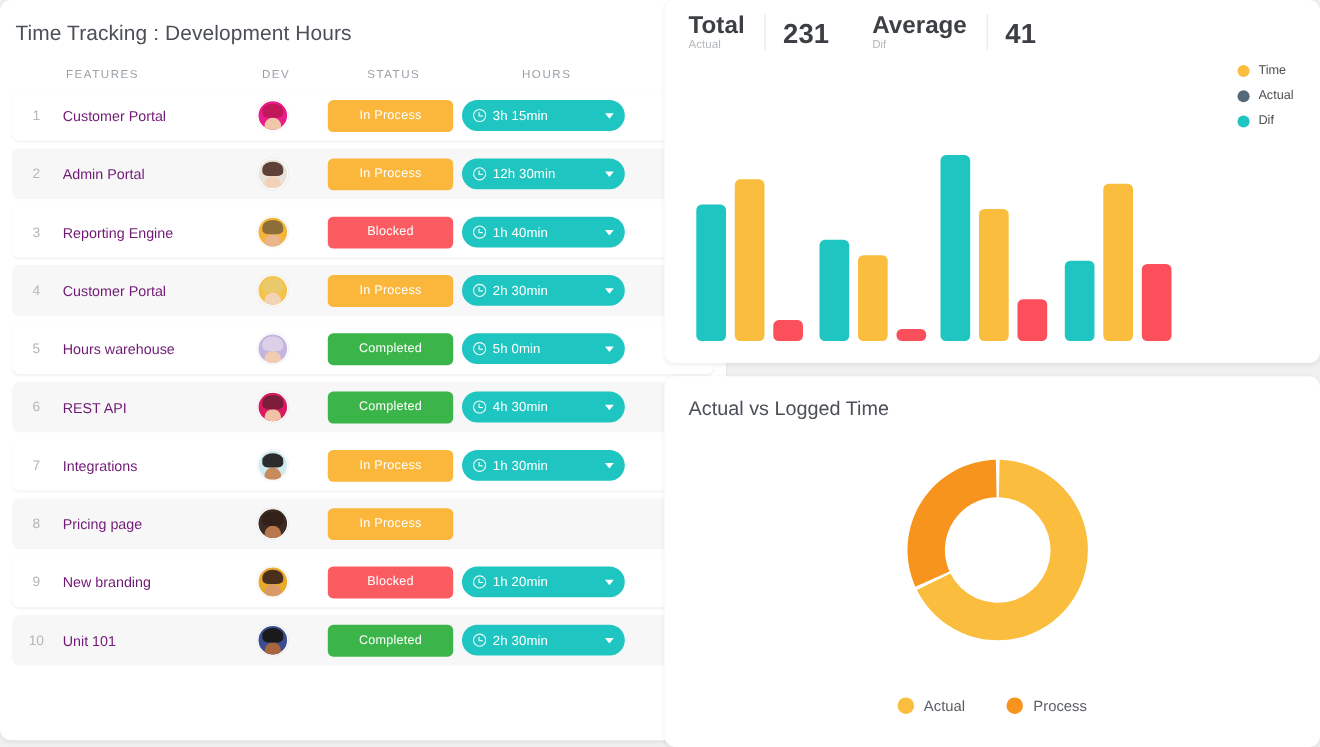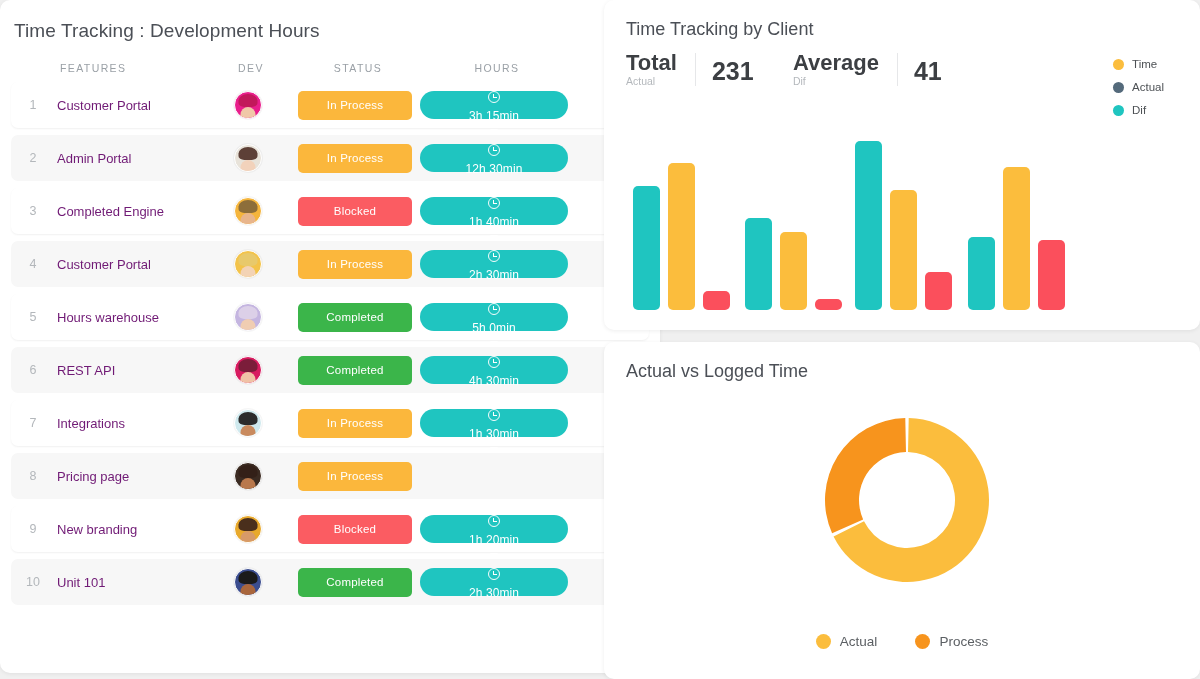--- a/index.html
+++ b/index.html
@@ -68,21 +68,21 @@
     letter-spacing: .2px;
   }
   .badge.process   { background: #fbb73c; }
   .badge.blocked   { background: #fb5c62; }
   .badge.completed { background: #3bb54a; }
 
   .hours-pill {
     display: flex; align-items: center; gap: 6px;
     width: 148px; height: 28px; margin: 0 auto;
     border-radius: 14px; background: #1fc5c0;
-    color: #fff; font-size: 12px; padding: 0 10px; flex-direction: column;
+    color: #fff; font-size: 12px; padding: 0 10px;
   }
   .clock {
     width: 12px; height: 12px; border-radius: 50%;
     border: 1.4px solid rgba(255,255,255,.95); position: relative; flex: none;
   }
   .clock:after {
     content: ""; position: absolute; left: 4px; top: 2px;
     width: 1.3px; height: 4px; background: #fff;
   }
   .clock:before {
@@ -113,21 +113,21 @@
 
   .stats { display: flex; align-items: flex-start; padding: 13px 0 0 22px; }
   .stat-label { padding-right: 18px; }
   .stat-label .big { font-size: 22px; color: #3c3f43; font-weight: 700; line-height: 20px; }
   .stat-label .sub { font-size: 10.5px; color: #b4b8bc; margin-top: 2px; }
   .stat-val {
     font-size: 25px; color: #3c3f43; font-weight: 700;
     border-left: 1px solid #e6e7e9; padding: 4px 0 0 16px; width: 86px;
   }
 
-  .bar-legend { position: absolute; right: 36px; top: 58px; }
+  .bar-legend { position: absolute; right: 24px; top: 58px; }
   .leg-item { display: flex; align-items: center; gap: 8px; margin-bottom: 11px; font-size: 11.5px; color: #4d5155; }
   .leg-dot { width: 11px; height: 11px; border-radius: 50%; flex: none; }
 
   .bars { position: absolute; left: 0; top: 0; width: 596px; height: 330px; }
   .bar { position: absolute; border-radius: 5px; }
 
   .donut-wrap { position: relative; width: 596px; height: 250px; }
   .donut-legend {
     display: flex; justify-content: center; gap: 38px;
     margin-top: 2px; font-size: 13.5px; color: #5b5f63;
@@ -187,21 +187,21 @@
           <div class="col-hours">
             <div class="hours-pill">
               <span class="clock"></span>
               <span class="hours-txt">12h 30min</span>
               <span class="caret"></span>
             </div>
           </div>
         </div>
         <div class="row">
           <div class="col-idx">3</div>
-          <div class="col-feat">Completed Engine</div>
+          <div class="col-feat">Reporting Engine</div>
           <div class="col-dev">
             <div class="avatar" style="background:#f5b53c">
               <div class="face" style="background:#e8b58c"></div>
               <div class="hair" style="background:#8d6e3a"></div>
             </div>
           </div>
           <div class="col-stat">
             <span class="badge blocked">Blocked</span>
           </div>
           <div class="col-hours">
@@ -342,21 +342,20 @@
               <span class="clock"></span>
               <span class="hours-txt">2h 30min</span>
               <span class="caret"></span>
             </div>
           </div>
         </div>
       </div>
   </div>
 
   <div class="right-top">
-    <div class="panel-title">Time Tracking by Client</div>
 
     <div class="stats">
       <div class="stat-label">
         <div class="big">Total</div>
         <div class="sub">Actual</div>
       </div>
       <div class="stat-val">231</div>
       <div class="stat-label" style="padding-left:12px">
         <div class="big">Average</div>
         <div class="sub">Dif</div>

